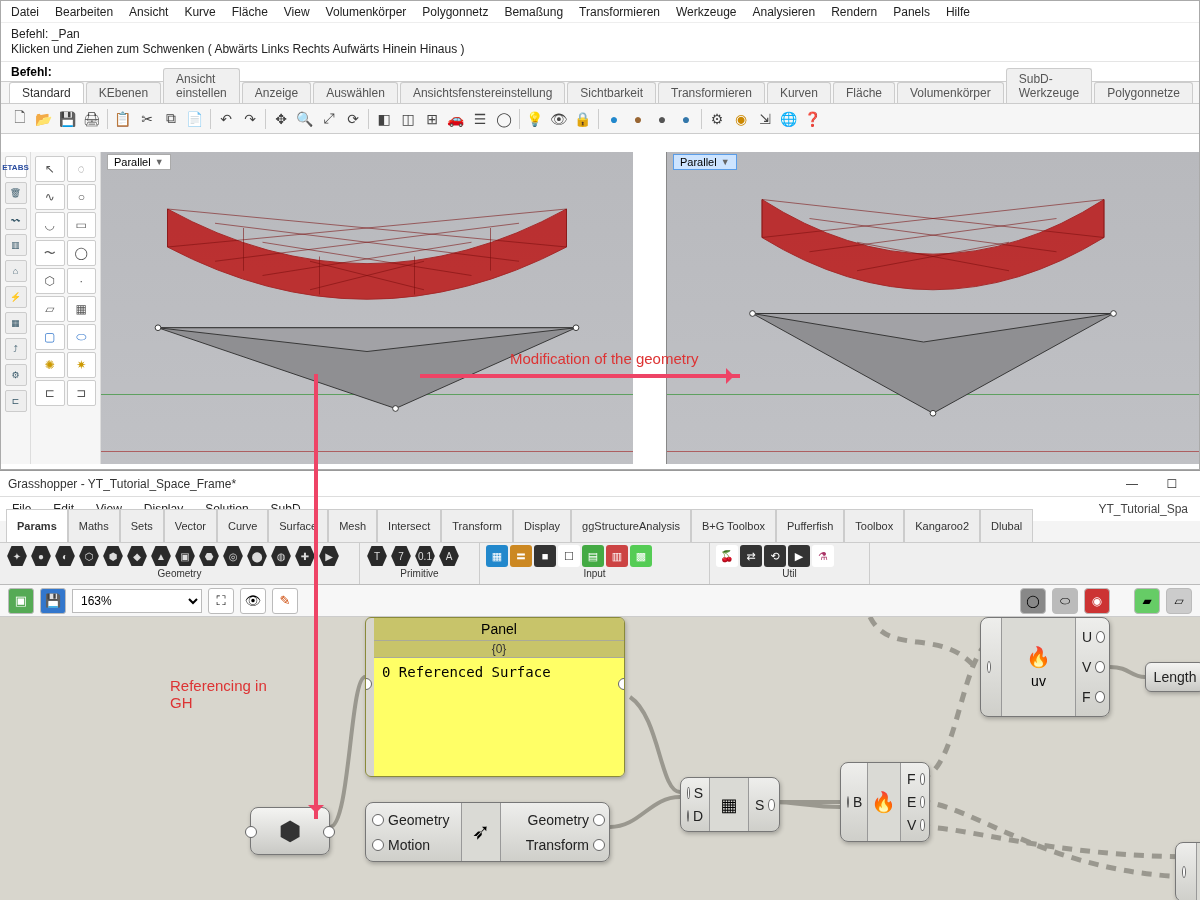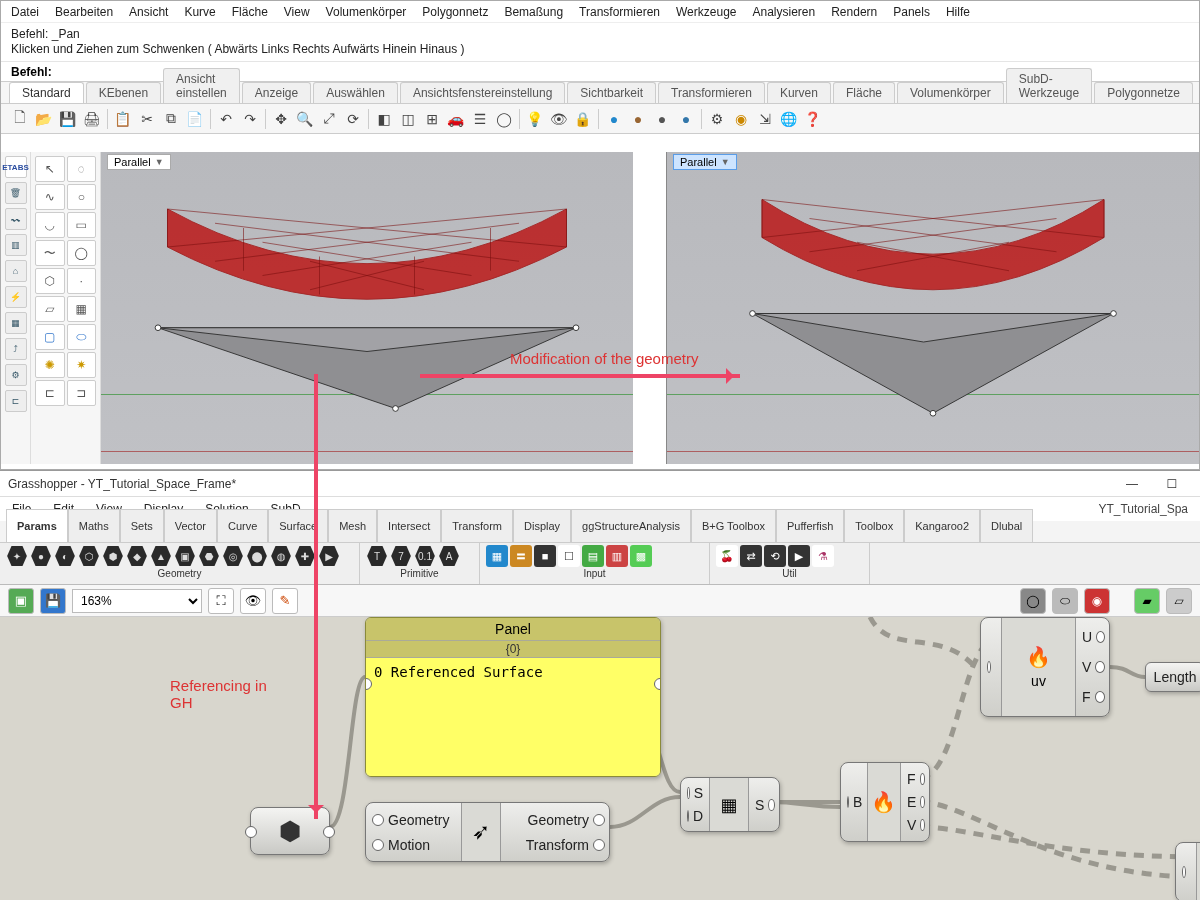--- a/index.html
+++ b/index.html
@@ -411,21 +411,21 @@
       <path d="M870,0 C890,40 940,10 975,50" stroke="#9a988f" stroke-width="5" fill="none" stroke-dasharray="10 8"></path>
       <path d="M630,80 C660,100 660,175 680,175" stroke="#9a988f" stroke-width="4" fill="none"></path>
     </svg>
 
     <div class="node" style="left:250px; top:190px; width:80px; height:48px;">
       <span style="font-size:26px;color:#333">⬢</span>
       <div class="port" style="left:-6px; top:18px;"></div>
       <div class="port" style="right:-6px; top:18px;"></div>
     </div>
 
-    <div class="panel-node" style="left:365px; top:0px; width:296px; height:160px;">
+    <div class="panel-node" style="left:365px; top:0px; width:260px; height:160px;padding-left:8px;">
       <div class="hdr">Panel</div>
       <div class="sub">{0}</div>
       <div class="body">0 Referenced Surface</div>
       <div class="port" style="position:absolute; left:-6px; top:60px; width:12px;height:12px;background:#fff;border:1px solid #666;border-radius:50%;"></div>
       <div class="port" style="position:absolute; right:-6px; top:60px; width:12px;height:12px;background:#fff;border:1px solid #666;border-radius:50%;"></div>
     </div>
 
     <div class="comp" style="left:365px; top:185px; width:245px; height:60px; grid-template-columns:95px 40px 110px;">
       <div class="col">
         <div class="cp">Geometry</div>

